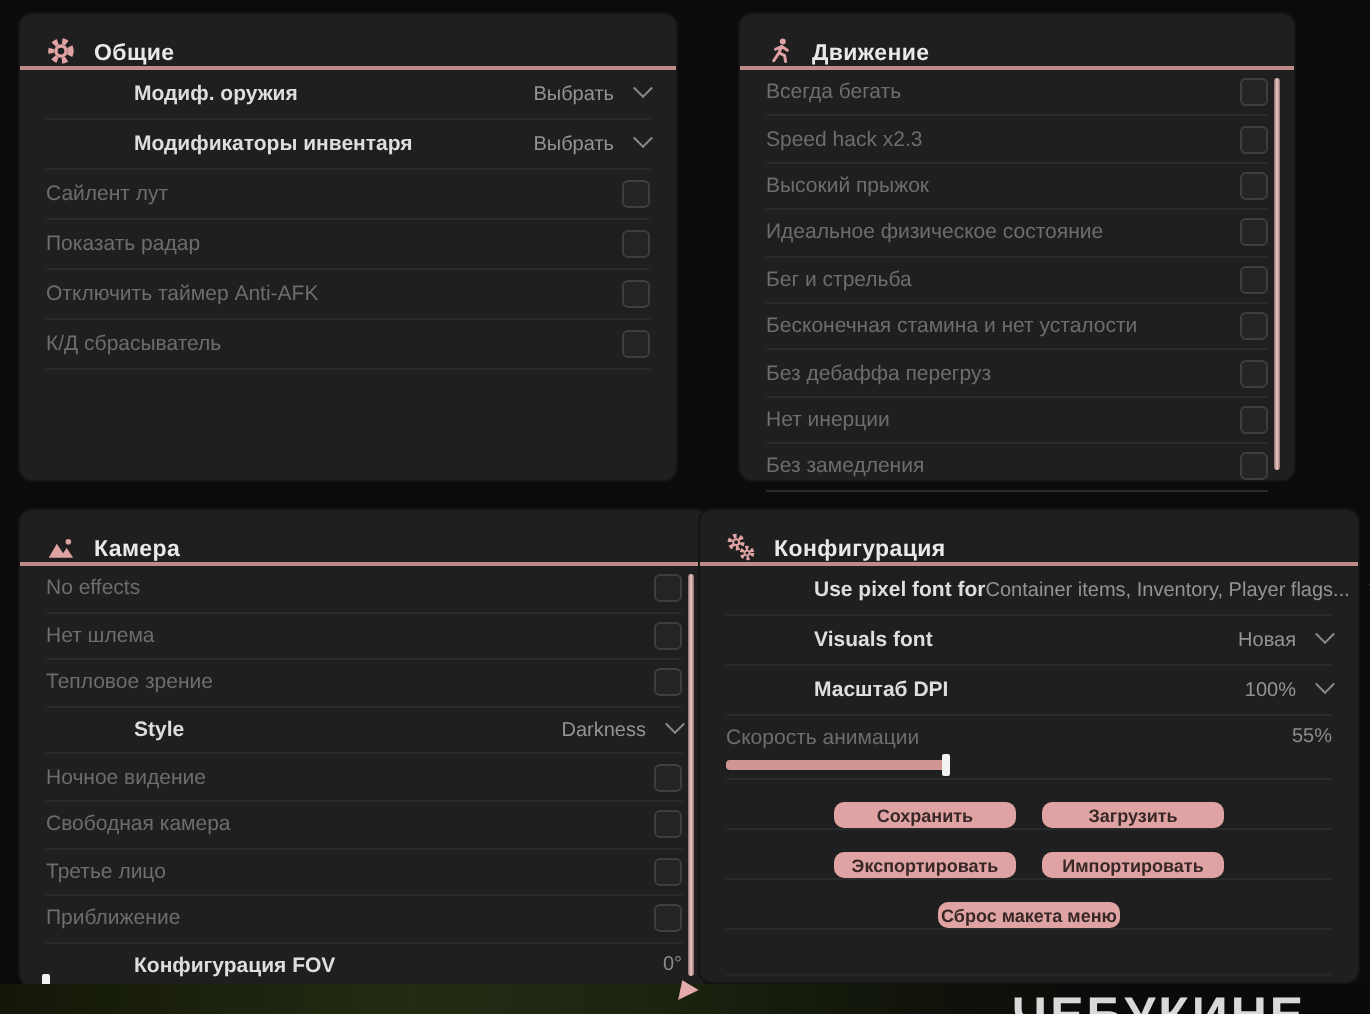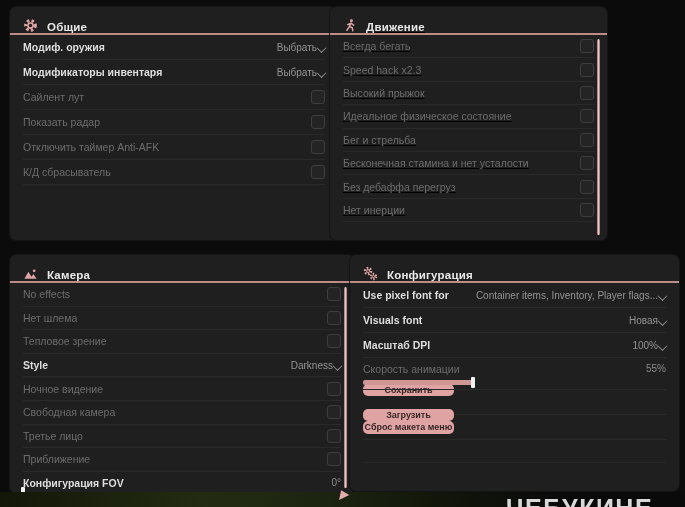--- a/index.html
+++ b/index.html
@@ -4,60 +4,60 @@
 <style>
   html,body{margin:0;padding:0;width:685px;height:507px;background:#0b0b0b;overflow:hidden;
     font-family:"Liberation Sans","DejaVu Sans",sans-serif;}
   body{position:relative;}
 
   #bg-bottom{position:absolute;left:0;right:0;bottom:0;height:15px;
     background:linear-gradient(90deg,#131708 0%,#232c12 30%,#1b2410 48%,#11150a 65%,#0a0a0a 82%);}
 
   .panel{position:absolute;background:#1f1f1f;border-radius:6px;box-shadow:0 0 0 1px #141414;}
   #panel-general {left:10px; top:7px;  width:328px;height:233px;}
-  #panel-movement{left:330px;top:7px;  width:277px;height:233px;text-decoration:underline;}
+  #panel-movement{left:370px;top:7px;  width:277px;height:233px;}
   #panel-camera  {left:10px; top:255px;width:344px;height:238px;}
   #panel-config  {left:350px;top:255px;width:329px;height:236px;}
 
   .panel-header{display:flex;align-items:flex-end;gap:9px;height:26px;padding:0 13px;
     border-bottom:2px solid #bd8c8a;}
   .ptitle{font-size:11.5px;font-weight:bold;color:#e9e9e9;letter-spacing:.2px;}
   .picon{display:flex;align-items:center;}
   .picon svg{display:block;}
 
   .rows{padding:0 13px;}
   .row{height:24px;display:flex;align-items:center;justify-content:space-between;
     border-bottom:1px solid #2a2a2a;position:relative;}
   #panel-movement .row{height:22.4px;}
   #panel-camera .row{height:22.6px;}
   #panel-camera .slider-row{height:27px;}
   #panel-config .slider-row{height:31px;}
   .slider-row .row-label,.slider-row .row-value{align-self:flex-start;margin-top:5px;}
 
   .row-label{font-size:10.5px;color:#6d6d6d;white-space:nowrap;}
-  .row.bright .row-label{color:#dedede;font-weight:bold;}
+  .row.bright .row-label{color:#dedede;font-weight:bold;margin-left:44px;}
 
   .checkbox{width:12px;height:12px;border:1px solid #3e3e3e;border-radius:3px;
     background:#242424;flex:0 0 auto;}
 
-  .select-box{display:flex;align-items:flex-end;gap:1px;cursor:pointer;}
+  .select-box{display:flex;align-items:flex-start;gap:11px;cursor:pointer;}
   .select-value{font-size:10px;color:#949494;white-space:nowrap;}
   .chev{width:6px;height:6px;border-right:1.5px solid #8b8b8b;border-bottom:1.5px solid #8b8b8b;
     transform:rotate(45deg) translate(-1px,-1px);flex:0 0 auto;}
 
   .row-value{font-size:10px;color:#8b8b8b;}
 
   .slider-track{position:absolute;left:0;bottom:4px;height:5px;border-radius:2px;}
   #panel-config .slider-track{width:200px;}
   #panel-camera .slider-track{width:calc(100% - 4px);}
   .slider-fill{height:100%;background:#d09694;border-radius:2px;}
   .slider-handle{position:absolute;top:-3px;width:4px;height:11px;background:#f2f2f2;border-radius:1px;}
 
-  .btn-row{display:flex;justify-content:center;align-items:flex-start;gap:13px;height:24px;
-    border-bottom:1px solid #2a2a2a;margin:0 13px;flex-direction:column;}
+  .btn-row{display:flex;justify-content:center;align-items:flex-end;gap:13px;height:24px;
+    border-bottom:1px solid #2a2a2a;margin:0 13px;}
   .pink-btn{width:91px;height:13px;background:#dfa3a3;border:none;border-radius:5px;
     font-size:9px;font-weight:bold;color:#382727;font-family:inherit;line-height:12px;
     padding:0;cursor:pointer;white-space:nowrap;}
   .empty-row{height:22px;border-bottom:1px solid #272727;margin:0 13px;}
 
   .scrollbar{position:absolute;right:7px;top:32px;bottom:5px;width:3px;border-radius:2px;
     background:linear-gradient(90deg,#8f6b69,#eccac8 50%,#8f6b69);}
 
   #watermark{position:absolute;left:506px;top:494px;font-size:25px;font-weight:bold;
     color:#d9d9d9;letter-spacing:1.5px;white-space:nowrap;}
@@ -148,20 +148,24 @@
       <div class="row">
         <span class="row-label">Бесконечная стамина и нет усталости</span>
         <span class="checkbox"></span>
       </div>
       <div class="row">
         <span class="row-label">Без дебаффа перегруз</span>
         <span class="checkbox"></span>
       </div>
       <div class="row">
         <span class="row-label">Нет инерции</span>
+        <span class="checkbox"></span>
+      </div>
+      <div class="row">
+        <span class="row-label">Без замедления</span>
         <span class="checkbox"></span>
       </div>
     </div>
   <div class="scrollbar"></div>
 </div>
 
 <div class="panel" id="panel-camera">
   <div class="panel-header">
     <span class="picon">
         <svg width="15" height="14" viewBox="0 0 16 16">
@@ -263,20 +267,24 @@
           <div class="slider-handle" style="left: calc(55% - 2px);"></div>
         </div>
       </div>
     </div>
   <div id="btn-rows">
       <div class="btn-row">
         <button class="pink-btn">Сохранить</button>
         <button class="pink-btn">Загрузить</button>
       </div>
       <div class="btn-row">
+        <button class="pink-btn">Экспортировать</button>
+        <button class="pink-btn">Импортировать</button>
+      </div>
+      <div class="btn-row">
         <button class="pink-btn">Сброс макета меню</button>
       </div>
     </div>
   <div class="empty-row"></div>
 </div>
 
 <div id="bg-bottom"></div>
 <div id="watermark">ЧЕБУКИНЕ</div>
 <div id="cursor"></div>
 

